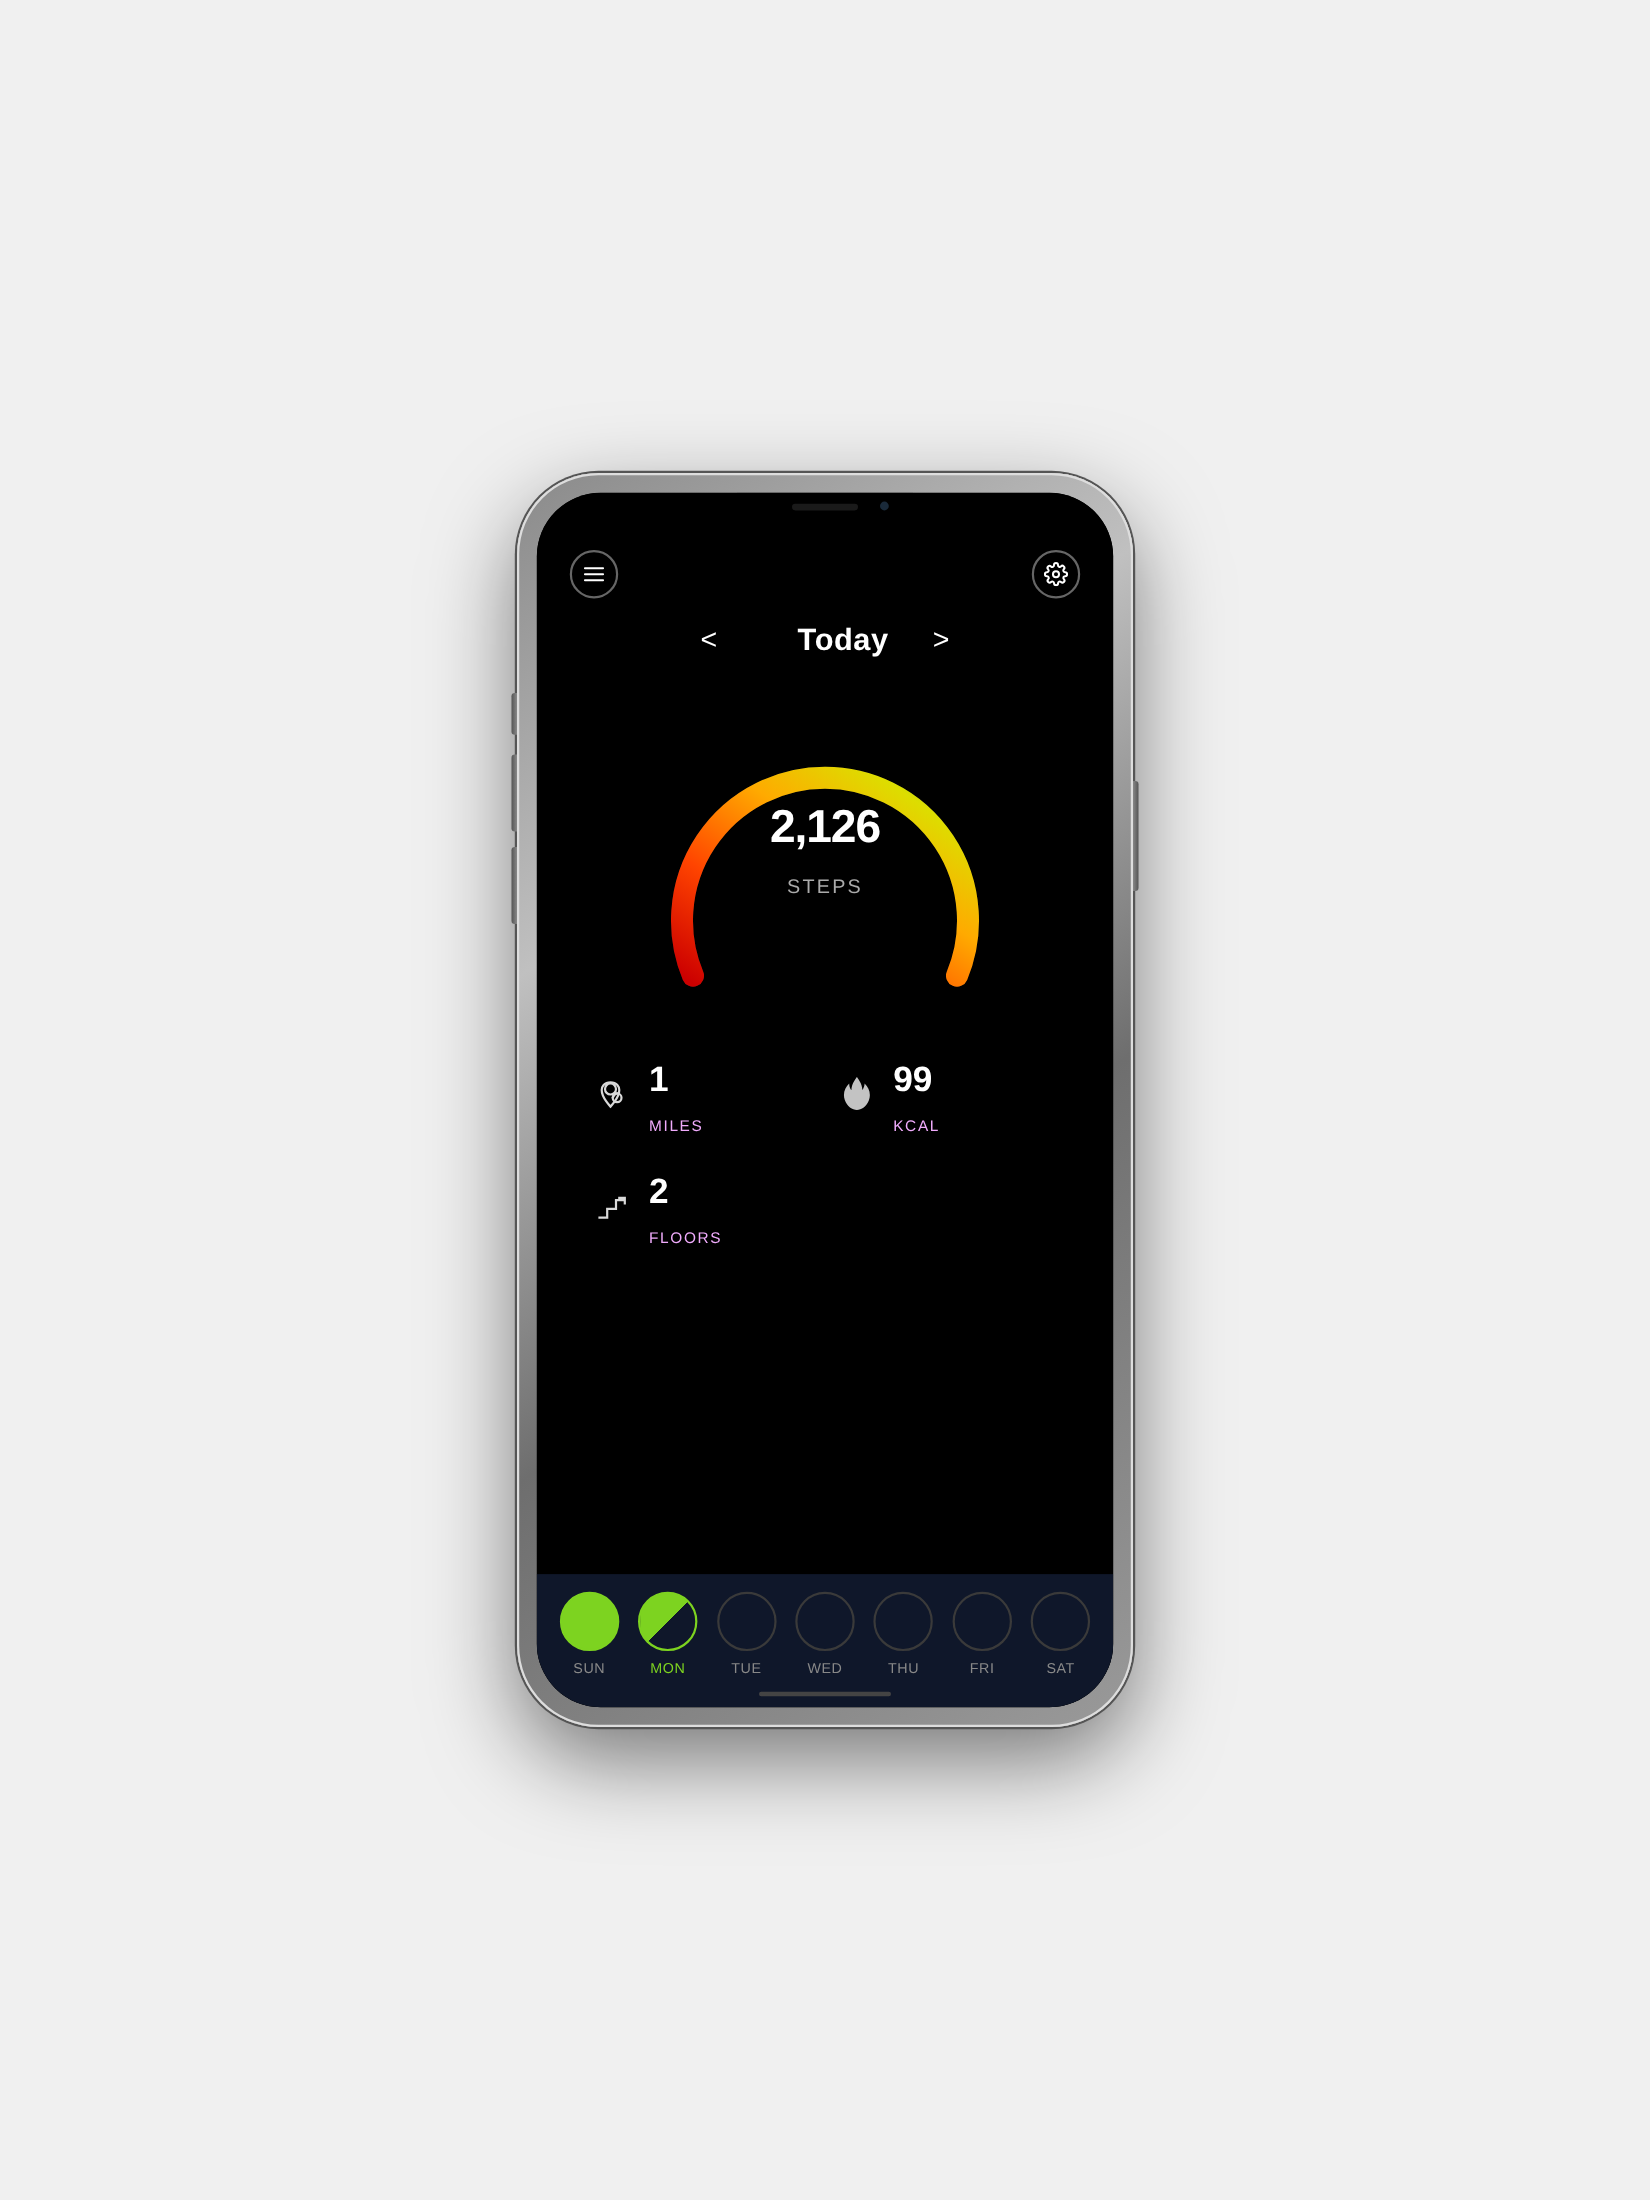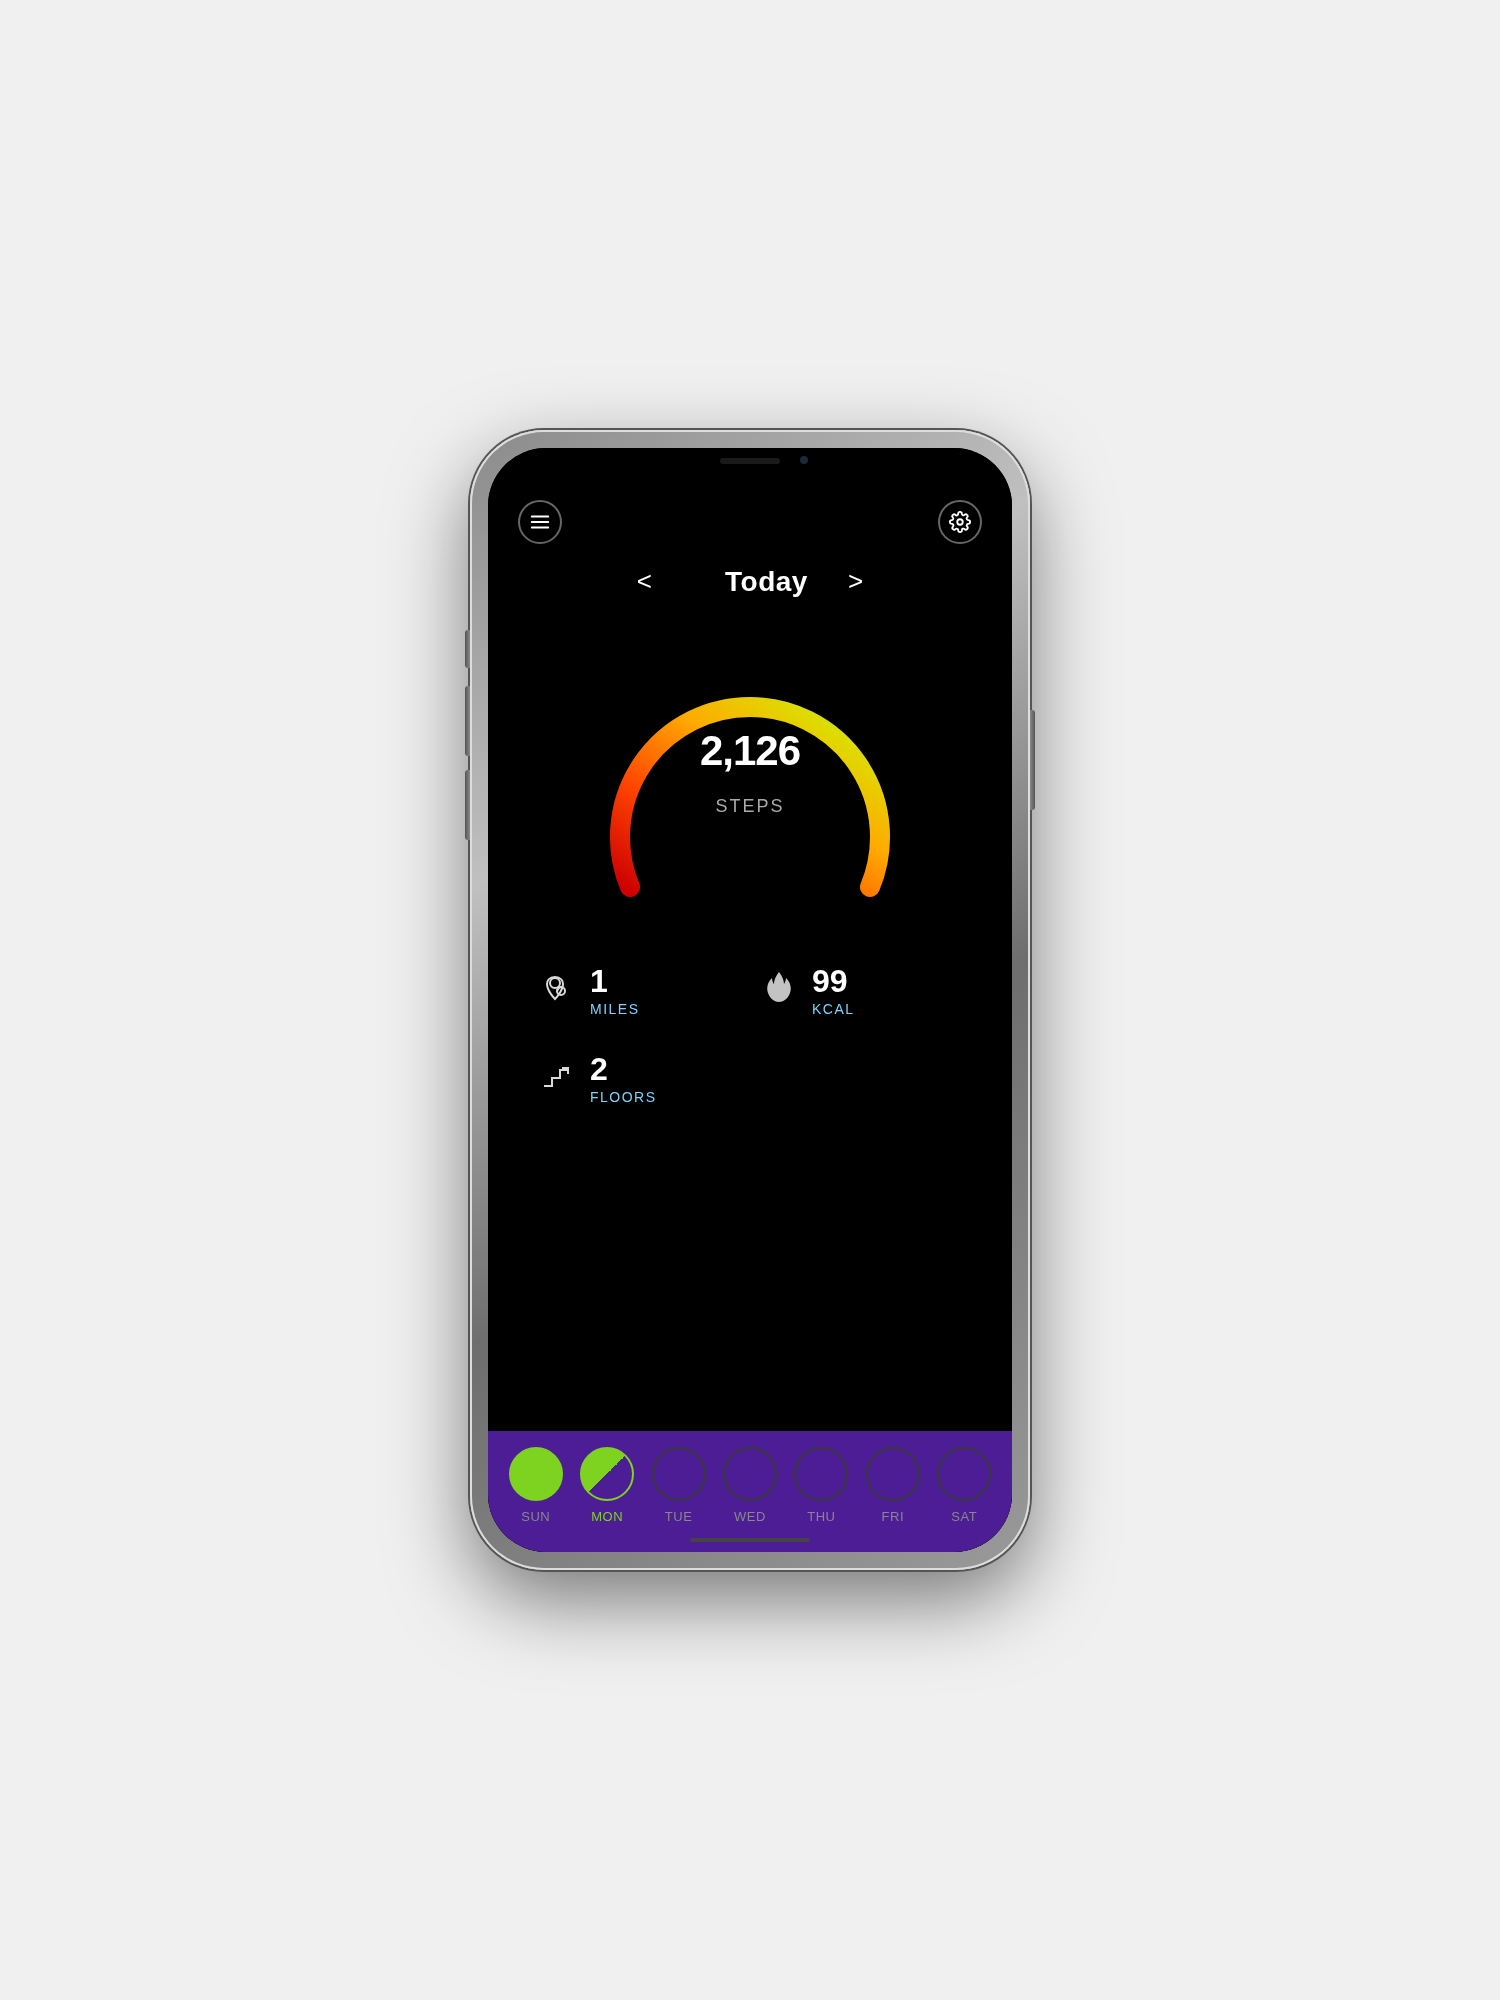--- a/index.html
+++ b/index.html
@@ -239,35 +239,35 @@
       display: flex;
       flex-direction: column;
     }
     .stat-value {
       color: #fff;
       font-size: 32px;
       font-weight: 700;
       line-height: 1;
     }
     .stat-unit {
-      color: #7dd3fc;
+      color: #f0abfc;
       font-size: 14px;
       font-weight: 500;
       letter-spacing: 1.5px;
-      margin-top: 4px;
+      margin-top: 18px;
     }
 
     
     .week-bar {
       margin-top: auto;
       padding: 16px 12px 28px;
       display: flex;
       justify-content: space-around;
       align-items: center;
-      background: #4c1d95;
+      background: #0f172a;
     }
 
     .day-item {
       display: flex;
       flex-direction: column;
       align-items: center;
       gap: 8px;
       cursor: pointer;
     }
 

